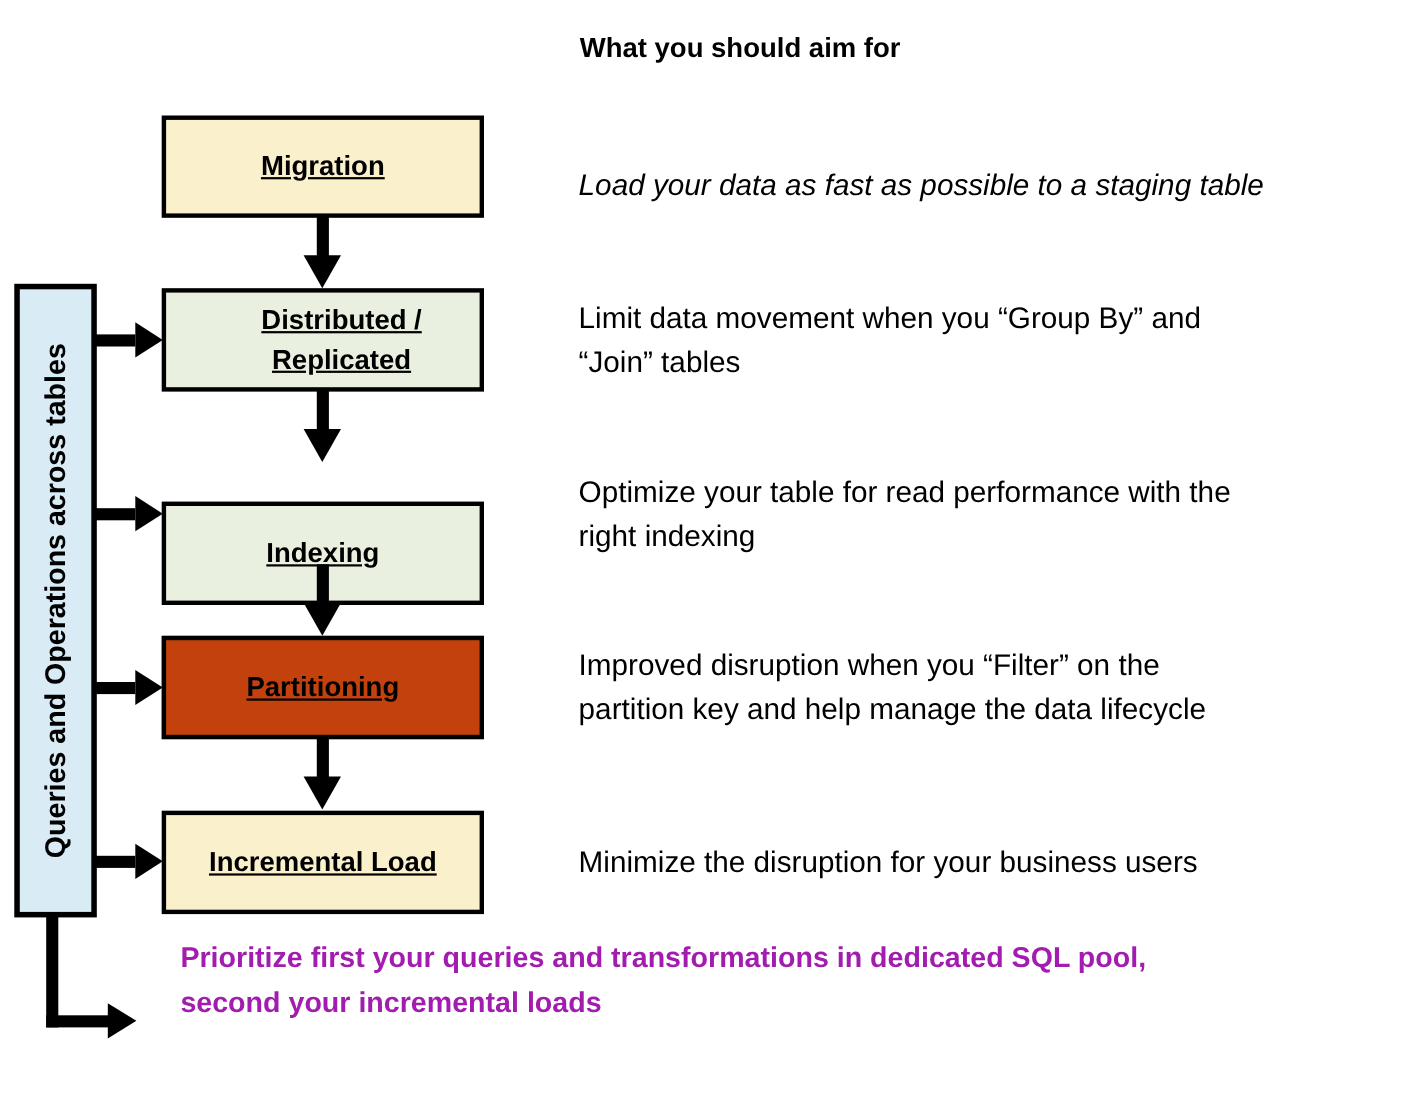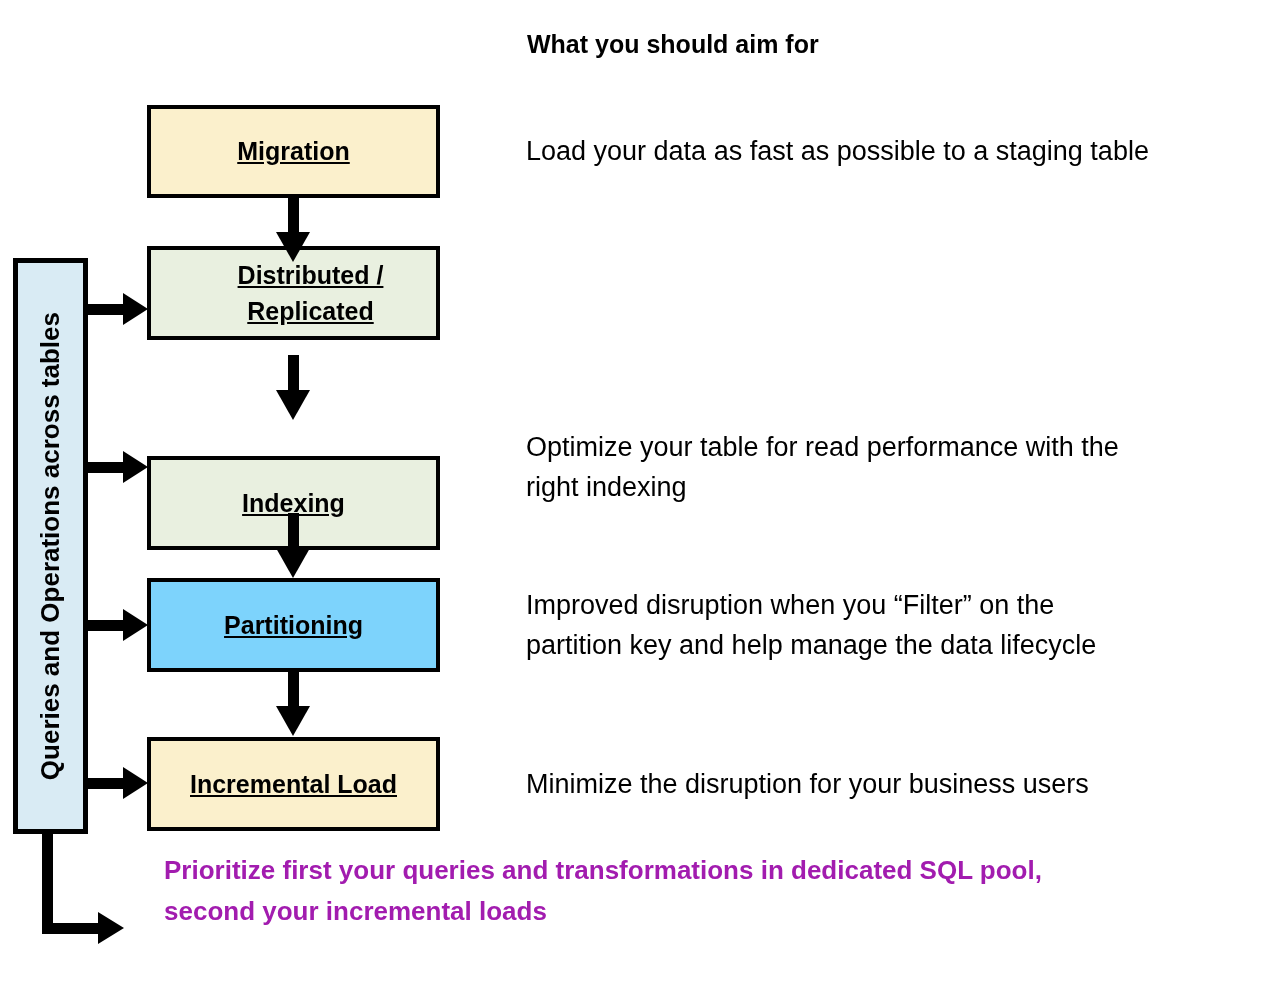--- a/index.html
+++ b/index.html
@@ -36,21 +36,21 @@
     justify-content: center;
     text-align: center;
     font-size: 25px;
     font-weight: bold;
     color: #000000;
     line-height: 1.45;
     padding: 2px 10px;
     text-decoration: underline;
   }
   #stage-0 { top: 105px; height: 93px; }
-  #stage-1 { top: 246px; padding-left: 44px; }
+  #stage-1 { top: 262px; padding-left: 44px; }
   #stage-2 { top: 420px; margin-top: 36px; }
   #stage-3 { top: 578px; }
   #stage-4 { top: 737px; }
 
   .side-bar {
     position: absolute;
     left: 13px;
     top: 258px;
     width: 75px;
     height: 576px;
@@ -71,21 +71,21 @@
 
   .desc {
     position: absolute;
     left: 526px;
     width: 730px;
     font-size: 27px;
     line-height: 40px;
     color: #000000;
     white-space: pre-line;
   }
-  #desc-0 { top: 131px; }
+  #desc-0 { top: 148px; font-style: italic; }
   #desc-1 { top: 269px; }
   #desc-2 { top: 427px; }
   #desc-3 { top: 585px; }
   #desc-4 { top: 764px; }
 
   .footer-note {
     position: absolute;
     left: 164px;
     top: 850px;
     width: 1080px;
@@ -170,21 +170,21 @@
   <div class="title">What you should aim for</div>
 
   <div class="side-bar" style="background: rgb(217, 235, 244);">
     <div class="side-bar-label">Queries and Operations across tables</div>
   </div>
 
   <div class="stage-box" id="stage-0" style="background: rgb(251, 240, 204);">Migration</div>
   <div class="stage-box" id="stage-1" style="background: rgb(233, 240, 224);">Distributed /
 Replicated</div>
   <div class="stage-box" id="stage-2" style="background: rgb(233, 240, 224);">Indexing</div>
-  <div class="stage-box" id="stage-3" style="background: #7dd3fc;">Partitioning</div>
+  <div class="stage-box" id="stage-3" style="background: #c2410c;">Partitioning</div>
   <div class="stage-box" id="stage-4" style="background: rgb(251, 240, 204);">Incremental Load</div>
 
   <div class="v-shaft" id="varrow-0-shaft"></div>
   <div class="v-head" id="varrow-0-head"></div>
   <div class="v-shaft" id="varrow-1-shaft"></div>
   <div class="v-head" id="varrow-1-head"></div>
   <div class="v-shaft" id="varrow-2-shaft"></div>
   <div class="v-head" id="varrow-2-head"></div>
   <div class="v-shaft" id="varrow-3-shaft"></div>
   <div class="v-head" id="varrow-3-head"></div>
@@ -196,20 +196,22 @@
   <div class="h-shaft" id="harrow-2-shaft"></div>
   <div class="h-head" id="harrow-2-head"></div>
   <div class="h-shaft" id="harrow-3-shaft"></div>
   <div class="h-head" id="harrow-3-head"></div>
 
   <div class="elbow-v"></div>
   <div class="elbow-h"></div>
   <div class="elbow-head"></div>
 
   <div class="desc" id="desc-0">Load your data as fast as possible to a staging table</div>
+  <div class="desc" id="desc-1">Limit data movement when you “Group By” and
+“Join” tables</div>
   <div class="desc" id="desc-2">Optimize your table for read performance with the
 right indexing</div>
   <div class="desc" id="desc-3">Improved disruption when you “Filter” on the
 partition key and help manage the data lifecycle</div>
   <div class="desc" id="desc-4">Minimize the disruption for your business users</div>
 
   <div class="footer-note">Prioritize first your queries and transformations in dedicated SQL pool,
 second your incremental loads</div>
 
 </div>

